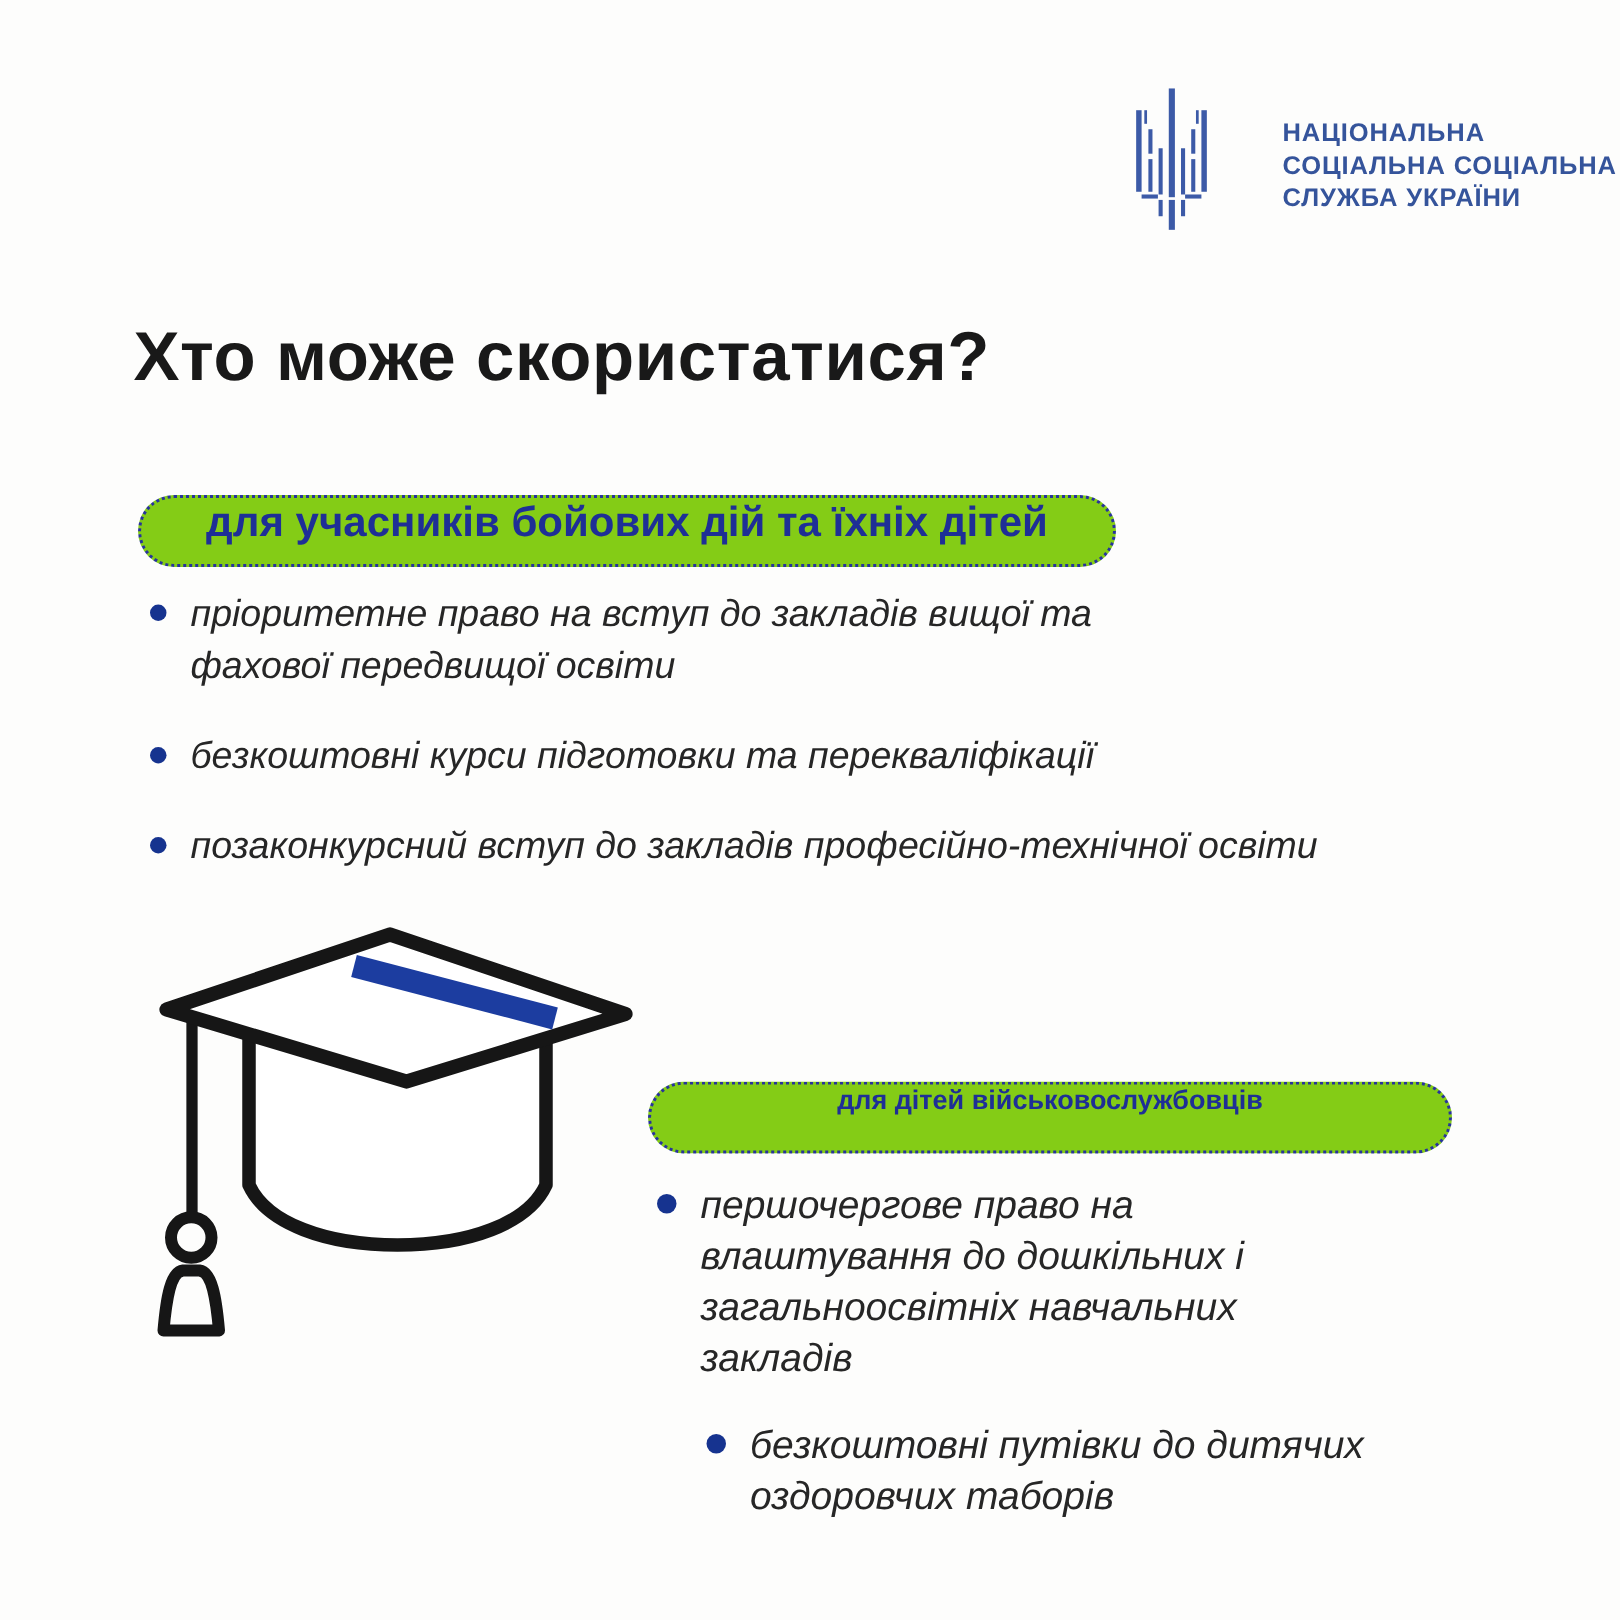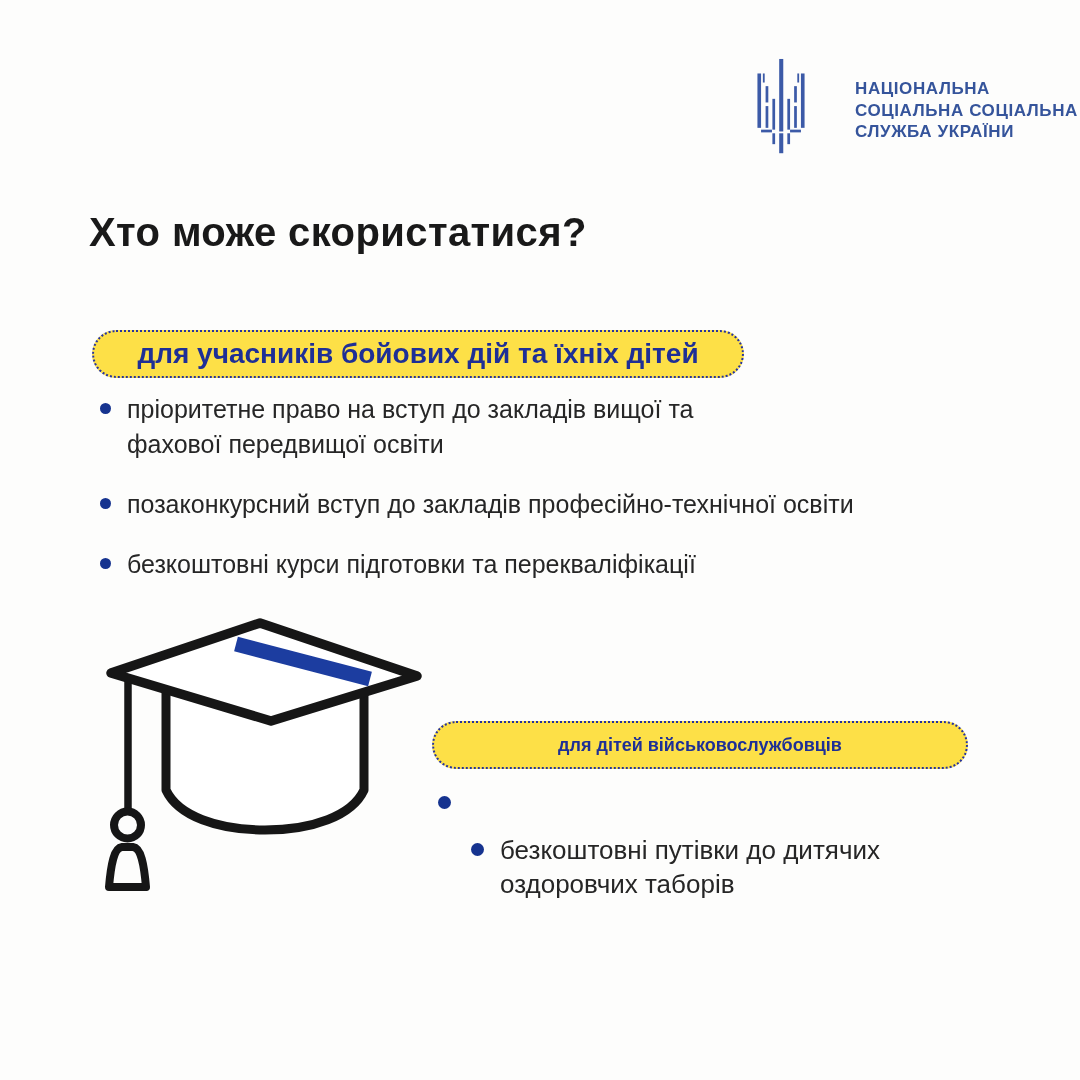--- a/index.html
+++ b/index.html
@@ -11,32 +11,32 @@
     color: #262626;
   }
 
   
   .logo { position: absolute; left: 752px; top: 57px; display: flex; align-items: flex-start; gap: 13px; }
   .logo-text { padding-top: 21px; font-size: 17px; line-height: 21.5px; letter-spacing: 0.6px;
                font-weight: 600; color: #35549b; white-space: nowrap; margin-left: 32px; }
 
   
   .title { position: absolute; left: 89px; top: 210px; margin: 0;
-           font-size: 40px; font-weight: 700; letter-spacing: 0.4px; color: #191919; }
+           font-size: 46px; font-weight: 700; letter-spacing: 0.4px; color: #191919; }
 
   
   .badge { position: absolute; height: 48px; box-sizing: border-box;
-           border: 2px dotted #27339b; border-radius: 26px; background: #fde047;
-           display: flex; align-items: center; justify-content: center;
+           border: 2px dotted #27339b; border-radius: 26px; background: #84cc16;
+           display: flex; justify-content: center;
            color: #1e2f96; font-weight: 700; }
   .badge-1 { left: 92px;  top: 330px; width: 652px; font-size: 28px; }
   .badge-2 { left: 432px; top: 721px; width: 536px; font-size: 18px; }
 
   
-  .list { position: absolute; margin: 0; padding: 0; list-style: none; }
+  .list { position: absolute; margin: 0; padding: 0; list-style: none; font-style: italic; }
   .list li { display: flex; gap: 16px; align-items: flex-start; }
   .dot { flex: 0 0 auto; border-radius: 50%; background: #16338f; }
 
   .list-1 { left: 100px; top: 392px; width: 910px; font-size: 25px; line-height: 35px; }
   .list-1 .dot { width: 11px; height: 11px; margin-top: 11px; }
   .list-1 li + li { margin-top: 25px; }
   .list-1 .wrap-a { max-width: 640px; }
 
   .list-2 { left: 438px; top: 786px; width: 540px; font-size: 26px; line-height: 34px; }
   .list-2 .dot { width: 13px; height: 13px; margin-top: 10px; }
@@ -85,25 +85,25 @@
     <span>для учасників бойових дій та їхніх дітей</span>
   </div>
 
   <ul class="list list-1">
     <li>
       <span class="dot"></span>
       <span class="li-text wrap-a">пріоритетне право на вступ до закладів вищої та фахової передвищої освіти</span>
     </li>
     <li>
       <span class="dot"></span>
-      <span class="li-text">позаконкурсний вступ до закладів професійно-технічної освіти</span>
+      <span class="li-text">безкоштовні курси підготовки та перекваліфікації</span>
     </li>
     <li>
       <span class="dot"></span>
-      <span class="li-text">безкоштовні курси підготовки та перекваліфікації</span>
+      <span class="li-text">позаконкурсний вступ до закладів професійно-технічної освіти</span>
     </li>
   </ul>
 
   <svg class="cap" width="345" height="300" viewBox="0 0 345 300" aria-hidden="true">
 
     <path d="M33,62 L33,198" stroke="#161616" stroke-width="7.5" stroke-linecap="round" fill="none"></path>
 
     <circle cx="32.5" cy="215" r="13.5" stroke="#161616" stroke-width="8" fill="none"></circle>
 
     <path d="M14,277 C16,254 19,238 27,237 L38,237 C46,238 49,254 51,277 Z" stroke="#161616" stroke-width="8" stroke-linejoin="round" fill="none"></path>
@@ -115,20 +115,21 @@
     <path d="M141,34 L275,69" stroke="#1c3da0" stroke-width="15" stroke-linecap="butt" fill="none"></path>
   </svg>
 
   <div class="badge badge-2">
     <span>для дітей військовослужбовців</span>
   </div>
 
   <ul class="list list-2">
     <li>
       <span class="dot"></span>
+      <span class="li-text">першочергове право на влаштування до дошкільних і загальноосвітніх навчальних закладів</span>
     </li>
     <li>
       <span class="dot"></span>
       <span class="li-text">безкоштовні путівки до дитячих оздоровчих таборів</span>
     </li>
   </ul>
 
 </div>
 
 </body></html>

